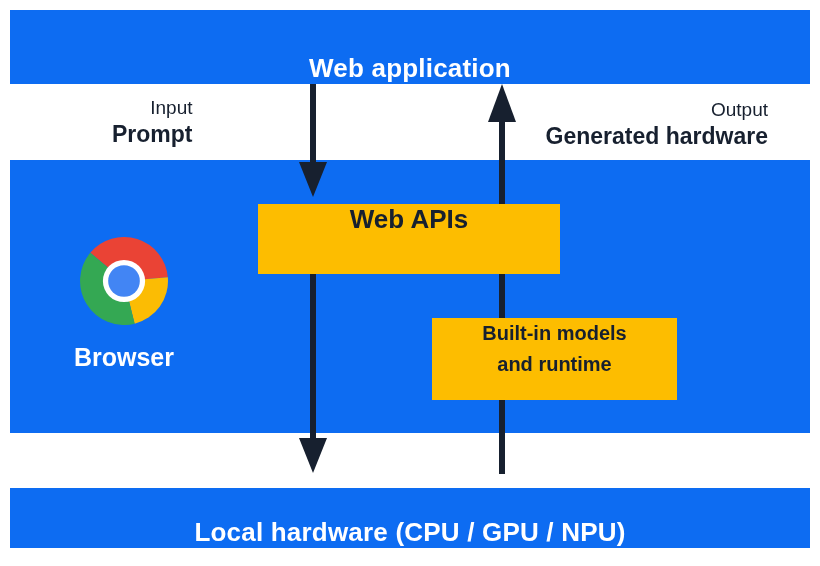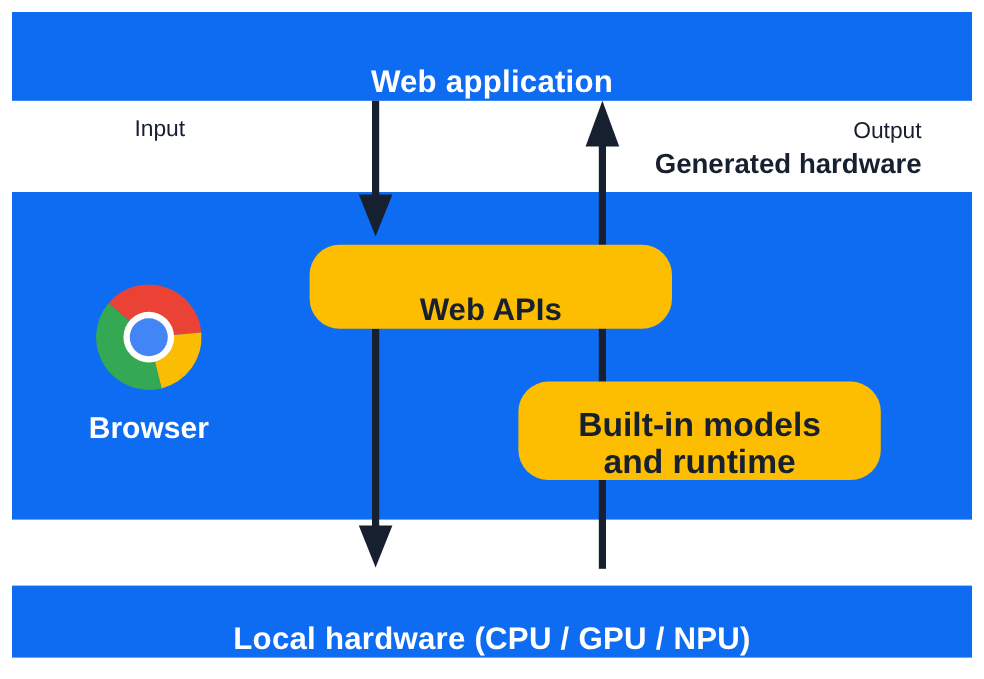--- a/index.html
+++ b/index.html
@@ -60,27 +60,26 @@
   #up-line     { left: 499px; top: 120px; height: 354px; }
 
   .ybox {
     position: absolute;
     background: var(--accent-yellow, #FDBD00);
     color: var(--ink-navy, #17202F);
     font-weight: bold;
     display: flex;
     flex-direction: column;
     align-items: center;
-    justify-content: flex-end;
+    justify-content: flex-start;
     text-align: center;
     z-index: 3;
-    border-radius: 25px;
   }
   #web-apis-box { left: 258px; top: 204px; width: 302px; height: 70px; font-size: 26px; }
-  #builtin-box  { left: 432px; top: 318px; width: 302px; height: 82px; font-size: 28px; line-height: 31px; }
+  #builtin-box  { left: 432px; top: 318px; width: 245px; height: 82px; font-size: 20px; line-height: 31px; }
 
   #chrome-logo { position: absolute; left: 80px; top: 237px; width: 88px; height: 88px; z-index: 3; }
   #browser-label {
     position: absolute;
     left: 40px;
     top: 343px;
     width: 168px;
     text-align: center;
     color: var(--text-white, #fff);
     font-size: 25px;
@@ -92,20 +91,21 @@
 <body>
 
 <div class="canvas">
 
   <div class="bar bar-top">
     <span class="bar-label">Web application</span>
   </div>
 
   <div class="io-label io-left">
     <div class="io-title">Input</div>
+    <div class="io-value">Prompt</div>
   </div>
   <div class="io-label io-right">
     <div class="io-title">Output</div>
     <div class="io-value">Generated hardware</div>
   </div>
 
   <div class="bar bar-middle"></div>
 
   <div class="arrow-line" id="down-line-1"></div>
   <div class="arrow-head head-down" id="down-head-1"></div>

